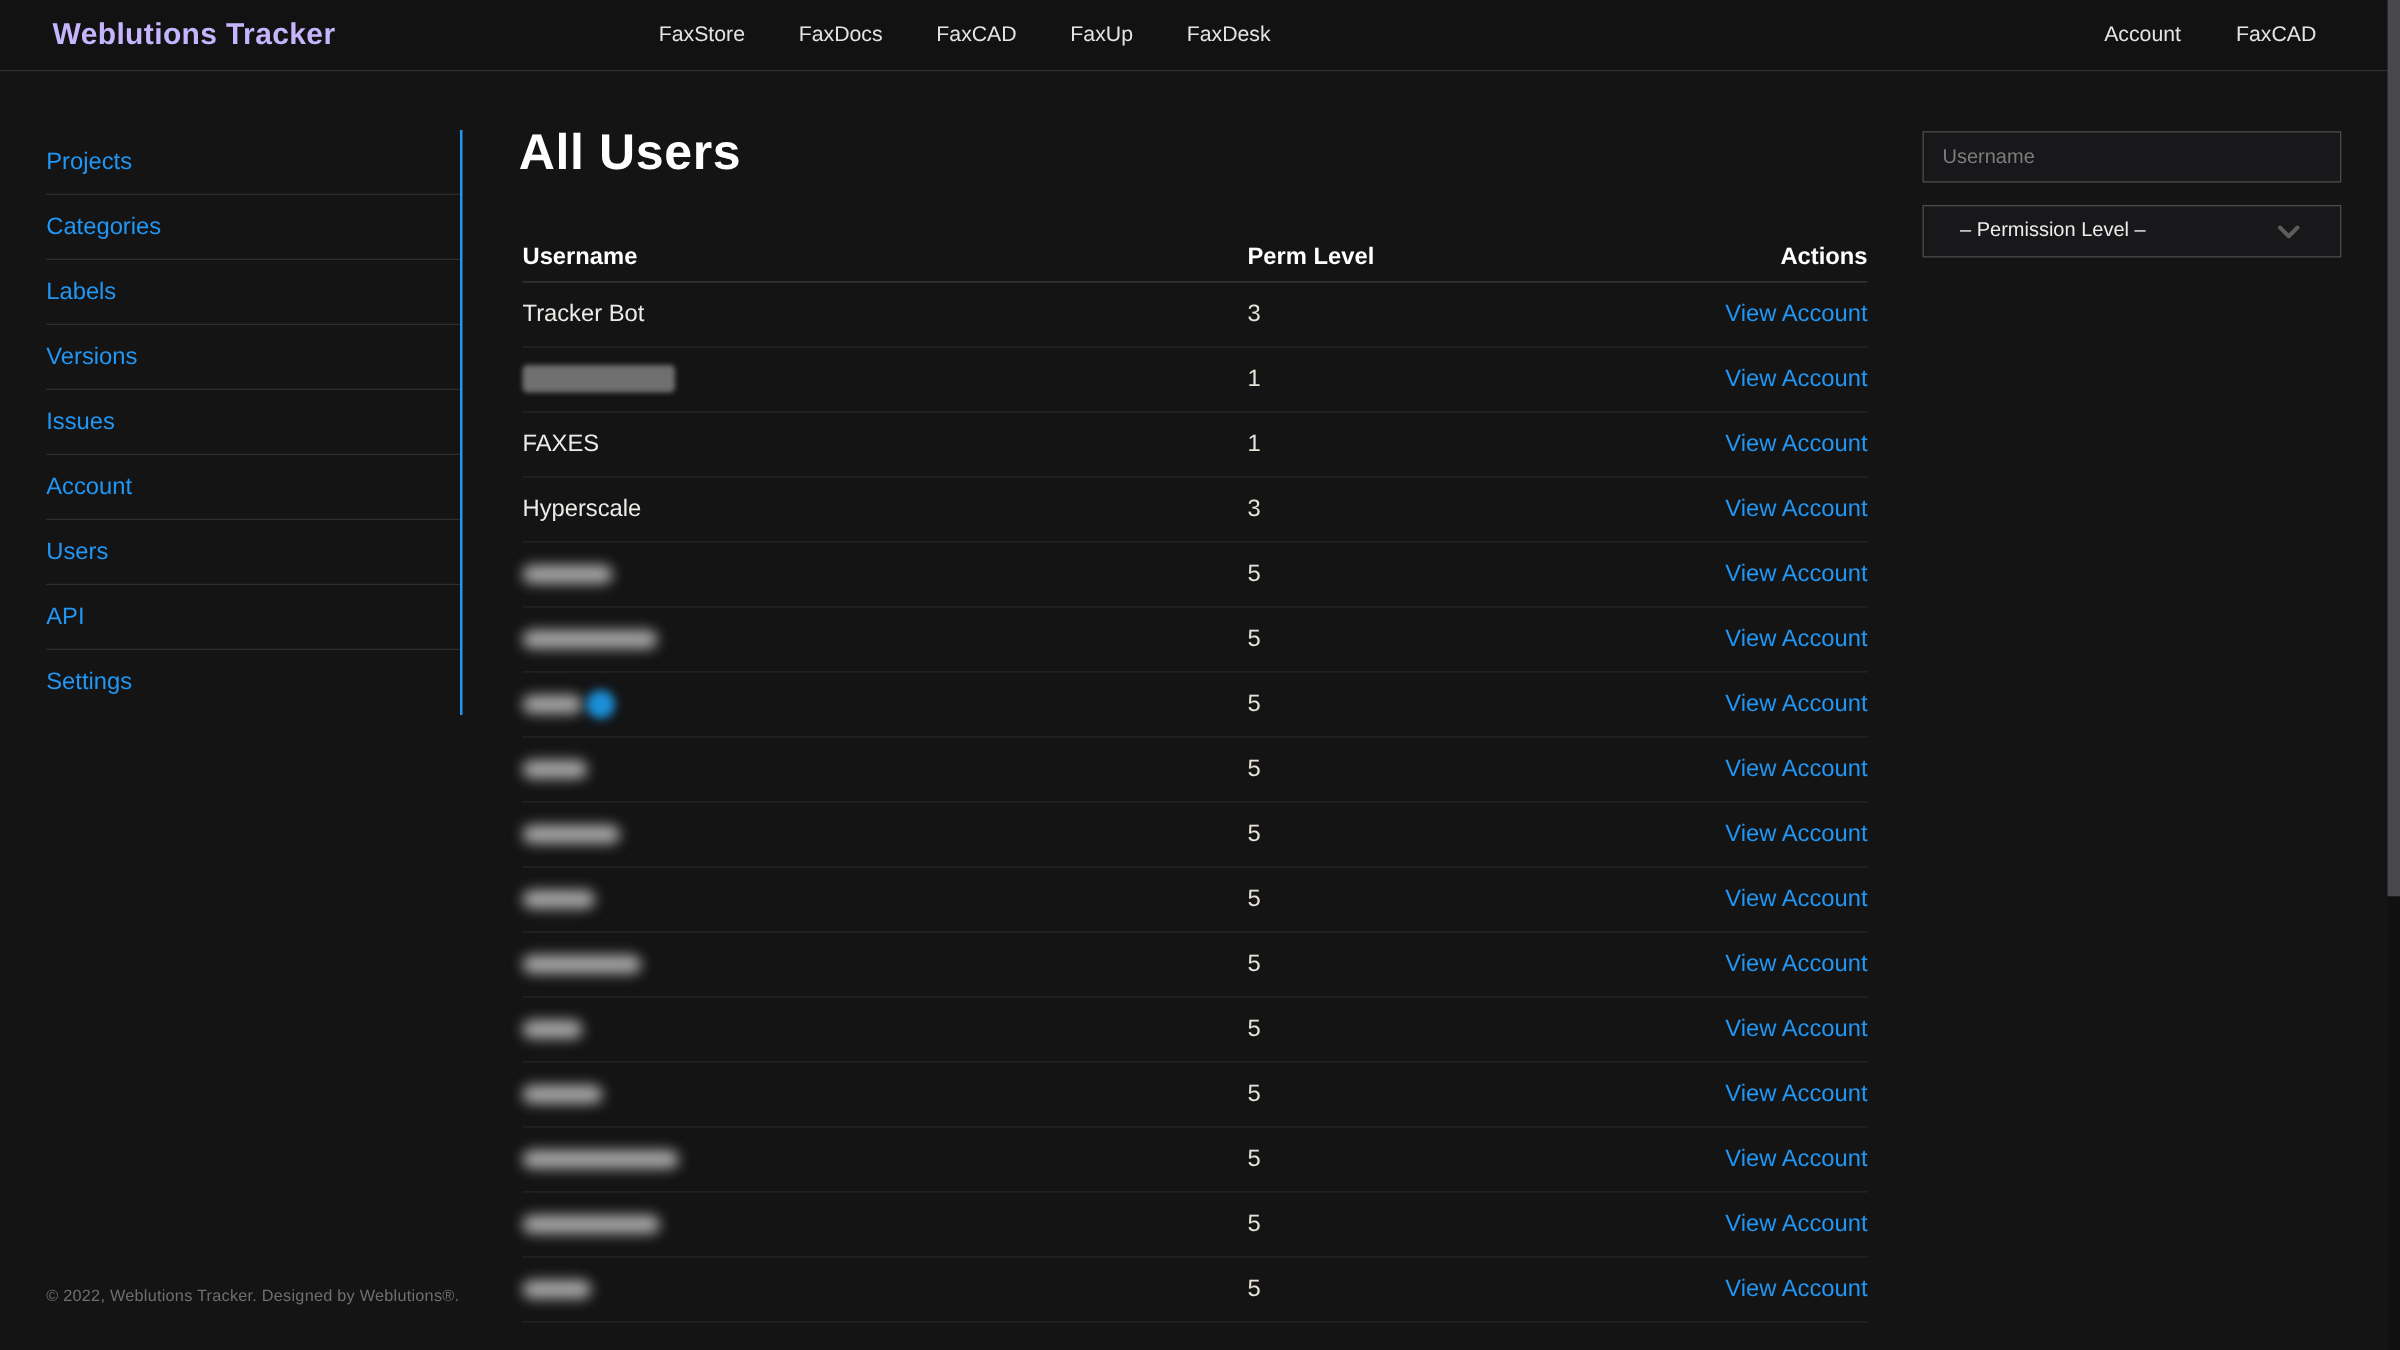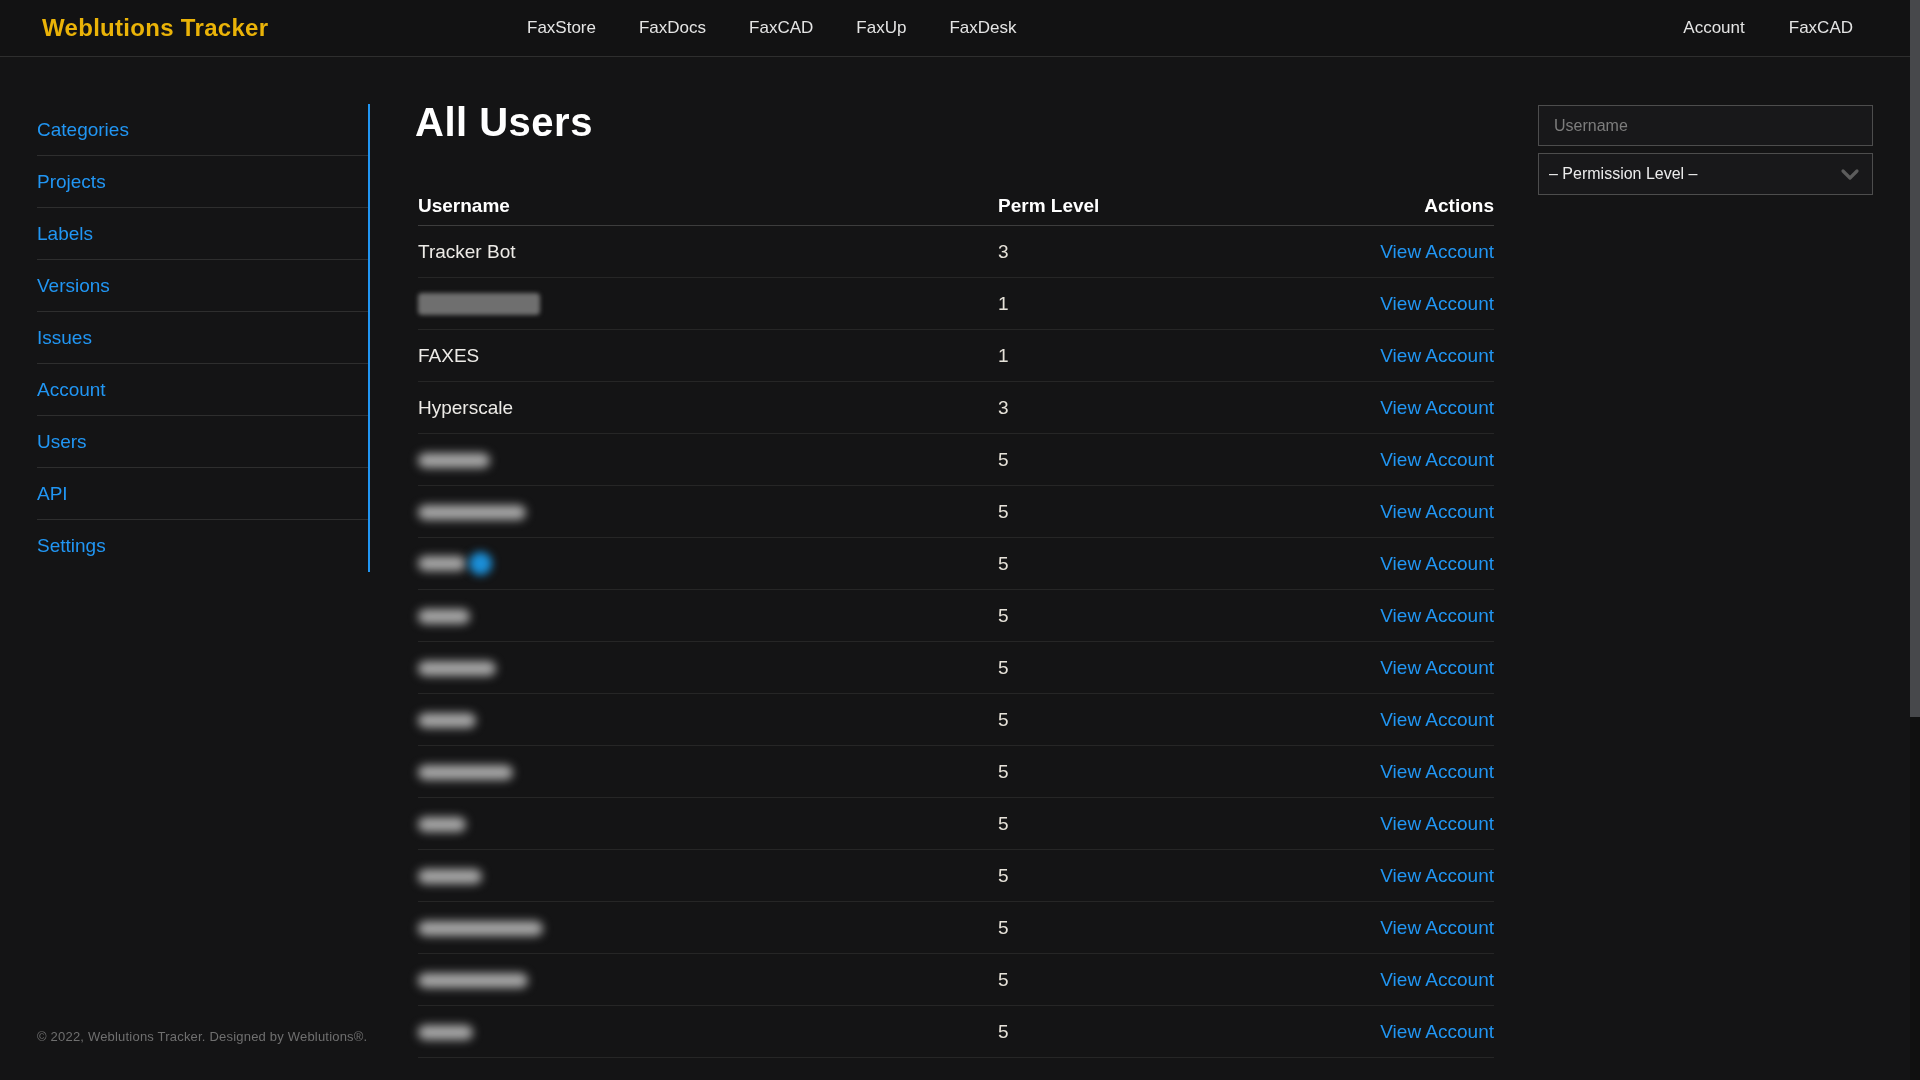--- a/index.html
+++ b/index.html
@@ -13,21 +13,21 @@
   }
   a { text-decoration: none; cursor: pointer; }
 
   
   .topbar {
     position: absolute; top: 0; left: 0; width: 1920px; height: 57px;
     background: #121213; border-bottom: 1px solid #2e2e2e;
   }
   .logo {
     position: absolute; left: 42px; top: 50%; transform: translateY(-50%);
-    font-size: 24px; font-weight: bold; color: #eab308; letter-spacing: 0.3px;
+    font-size: 24px; font-weight: bold; color: #c4b5fd; letter-spacing: 0.3px;
     cursor: pointer;
   }
   .main-nav {
     position: absolute; left: 527px; top: 0; height: 100%;
     display: flex; align-items: center; gap: 43px;
   }
   .main-nav a { color: #e4e4e4; font-size: 17px; }
   .right-nav {
     position: absolute; right: 67px; top: 0; height: 100%;
     display: flex; align-items: center; gap: 44px;
@@ -85,23 +85,23 @@
 
   
   .side-panel { position: absolute; left: 1538px; top: 105px; width: 335px; }
   .side-panel input {
     width: 100%; height: 41px; background: #18181a;
     border: 1px solid #4d4d4d; color: #e8e8e8;
     padding: 0 15px; font-size: 16px; font-family: inherit; outline: none;
   }
   .side-panel input::placeholder { color: #7d7d7d; }
   .fake-select {
-    margin-top: 7px; height: 42px; border: 1px solid #4d4d4d; background: #18181a;
+    margin-top: 18px; height: 42px; border: 1px solid #4d4d4d; background: #18181a;
     display: flex; align-items: center; justify-content: space-between;
-    padding: 0 10px; font-size: 16px; color: #ececec; cursor: pointer;
+    padding: 0 29px; font-size: 16px; color: #ececec; cursor: pointer;
   }
   .fake-select svg { flex: 0 0 auto; }
   .panel-btn {
     margin-top: 18px; width: 100%; height: 42px;
     background: #2e2e2f; color: #f2f2f2; border: none; border-radius: 2px;
     font-size: 18px; font-family: inherit; cursor: pointer; letter-spacing: 0.2px;
   }
 
   
   .footer {
@@ -133,24 +133,24 @@
     </nav>
   <nav class="right-nav">
       <a>Account</a>
       <a>FaxCAD</a>
     </nav>
 </header>
 
 <aside class="sidebar">
   <ul>
       <li>
+    <a>Projects</a>
+  </li>
+      <li>
     <a>Categories</a>
-  </li>
-      <li>
-    <a>Projects</a>
   </li>
       <li>
     <a>Labels</a>
   </li>
       <li>
     <a>Versions</a>
   </li>
       <li>
     <a>Issues</a>
   </li>

